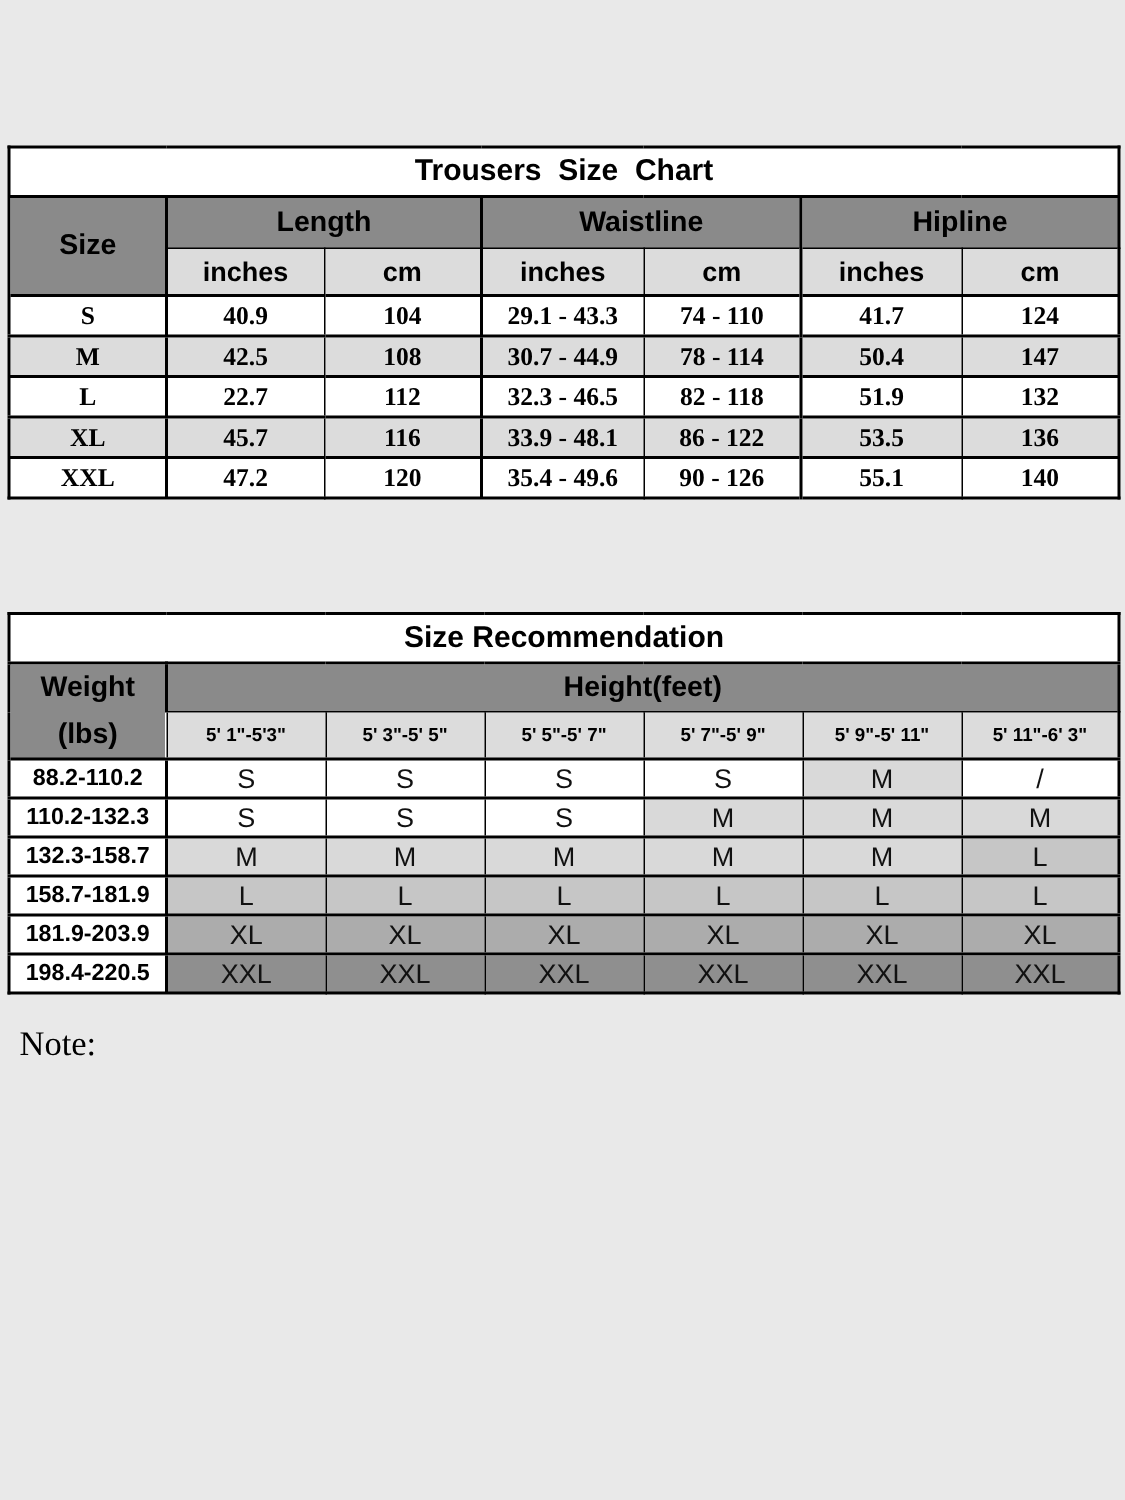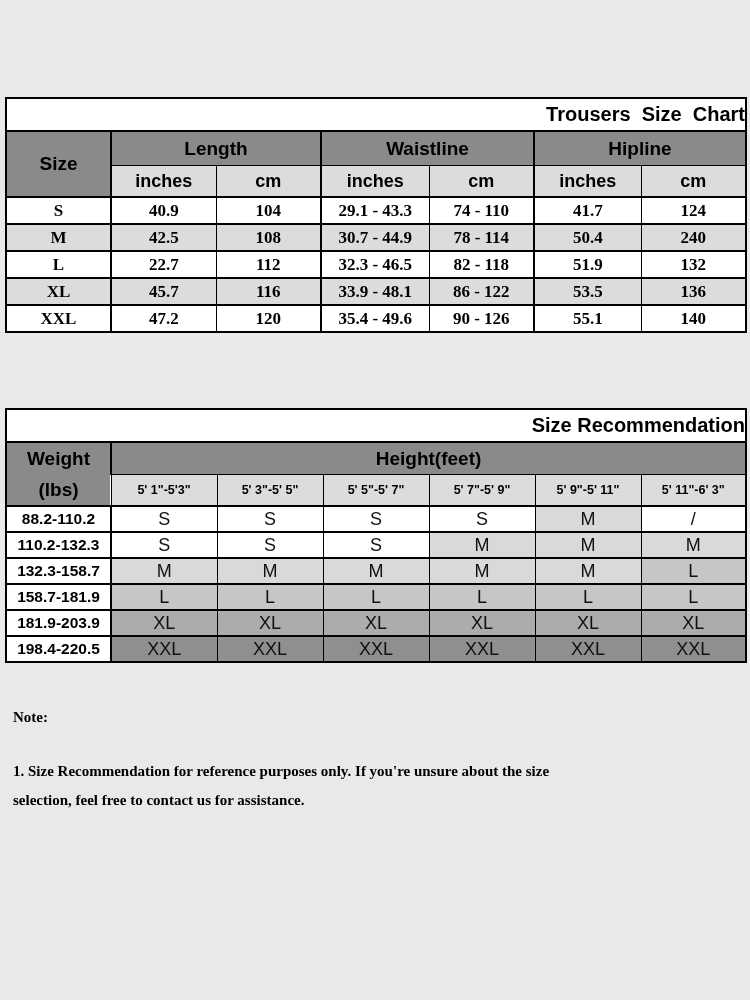--- a/index.html
+++ b/index.html
@@ -27,21 +27,20 @@
     padding:0;
     overflow:hidden;
   }
   .title-cell {
     background:#fff;
     font-weight:bold;
     font-size:20px;
     height:31px;
     white-space:pre;
     border-bottom:2px solid #000;
-    text-align:right;
   }
   .dark {
     background:#8a8a8a;
     font-weight:bold;
     font-size:19px;
   }
   .sub {
     background:#dcdcdc;
     font-weight:bold;
     font-size:18px;
@@ -65,25 +64,24 @@
   #size-reco td.weight-hdr { border-left:2px solid #000; }
   #size-reco td.height-hdr { border-left:2px solid #000; }
   #size-reco .weight-hdr div { line-height:31px; font-weight:bold; font-size:19px; }
   #size-reco .sub-small { font-size:12.5px; height:30px; }
   #size-reco tr.data td { height:24px; border-top:2px solid #000; background:#fff; }
   #size-reco tr.data td:nth-child(2) { border-left:2px solid #000; }
   #size-reco td.weight-cell { font-weight:bold; font-size:15.5px; background:#fff; }
   #size-reco td.size-val { font-size:18px; color:#111; }
   .notes {
     position:absolute;
-    left:13px; right:13px; top:705px;
+    left:13px; right:13px; top:684px;
     font-family:"Liberation Serif", serif;
-    font-size:15px;
+    font-size:23px;
     color:#000;
-    font-weight:bold;
   }
   .note-heading { line-height:24px; }
   .note-para { margin:28px 0 0 0; line-height:29px; }
 </style>
 </head>
 <body>
 
 <table id="size-chart">
   <colgroup>
     <col style="width:105px">
@@ -121,21 +119,21 @@
     <td class="data-cell">41.7</td>
     <td class="data-cell">124</td>
   </tr>
   <tr class="data alt">
     <td class="size-cell">M</td>
     <td class="data-cell">42.5</td>
     <td class="data-cell">108</td>
     <td class="data-cell">30.7 - 44.9</td>
     <td class="data-cell">78 - 114</td>
     <td class="data-cell">50.4</td>
-    <td class="data-cell">240</td>
+    <td class="data-cell">147</td>
   </tr>
   <tr class="data">
     <td class="size-cell">L</td>
     <td class="data-cell">22.7</td>
     <td class="data-cell">112</td>
     <td class="data-cell">32.3 - 46.5</td>
     <td class="data-cell">82 - 118</td>
     <td class="data-cell">51.9</td>
     <td class="data-cell">132</td>
   </tr>
@@ -241,17 +239,13 @@
     <td class="size-val" style="background-color: rgb(143, 143, 143);">XXL</td>
     <td class="size-val" style="background-color: rgb(143, 143, 143);">XXL</td>
     <td class="size-val" style="background-color: rgb(143, 143, 143);">XXL</td>
     <td class="size-val" style="background-color: rgb(143, 143, 143);">XXL</td>
   </tr>
 </tbody>
   </table>
 
 <div class="notes">
   <div class="note-heading">Note:</div>
-  <p class="note-para">
-    <span>1. Size Recommendation for reference purposes only. If you're unsure about the size</span><br>
-    <span>selection, feel free to contact us for assistance.</span>
-  </p>
 </div>
 
 </body></html>

